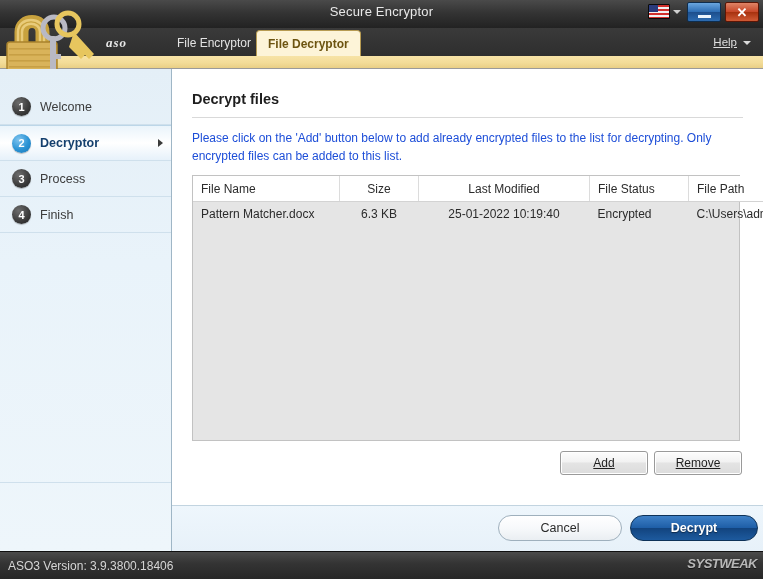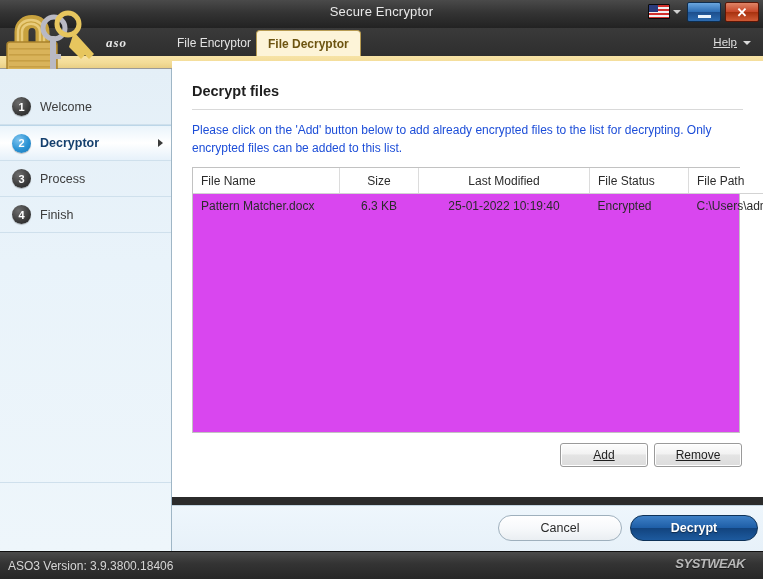--- a/index.html
+++ b/index.html
@@ -141,38 +141,38 @@
   }
   .check{
     width:14px;height:14px;border-radius:50%;
     background:radial-gradient(circle at 35% 30%,#8fe07a 0%,#3ba22c 60%,#1f7a17 100%);
     display:flex;align-items:center;justify-content:center;
     color:#fff;font-size:9px;font-weight:bold;line-height:1;
   }
   .reg-label{font-size:11.5px;color:#3a3a3a;}
 
   .content{
-    position:absolute;left:172px;top:61px;width:591px;height:436px;
+    position:absolute;left:172px;top:69px;width:591px;height:436px;
     background:#ffffff;box-sizing:border-box;
   }
   .page-title{
     position:absolute;left:20px;top:22px;font-size:14.5px;font-weight:bold;color:#1e1e1e;
   }
   .title-rule{
     position:absolute;left:20px;top:48px;width:551px;height:1px;background:#d9d9d9;
   }
   .desc{
     position:absolute;left:20px;top:60px;width:552px;font-size:12px;color:#1d4ed8;
     line-height:18px;
   }
 
   
   .tablebox{
     position:absolute;left:20px;top:106px;width:548px;height:266px;
-    border:1px solid #c2c2c2;background:#d946ef;box-sizing:border-box;
+    border:1px solid #c2c2c2;background:#e5e5e5;box-sizing:border-box;
   }
   table.files{border-collapse:collapse;width:100%;table-layout:fixed;}
   table.files th{
     font-size:12px;font-weight:normal;color:#2b2b2b;
     height:25px;border-bottom:1px solid #d3d3d3;border-right:1px solid #dcdcdc;
     background:#ffffff;padding:0 8px;
   }
   table.files th:last-child{border-right:none;}
   table.files td{
     font-size:12px;color:#2b2b2b;height:24px;padding:0 8px;
@@ -225,21 +225,21 @@
   
   .statusbar{
     position:absolute;left:0;top:551px;width:763px;height:28px;
     background:linear-gradient(to bottom,#4b4b4b 0%,#343434 40%,#262626 100%);
     border-top:1px solid #101010;
   }
   .status-text{
     position:absolute;left:8px;top:7px;font-size:12px;color:#d5d5d5;
   }
   .systweak{
-    position:absolute;right:18px;top:4px;
+    position:absolute;right:6px;top:4px;
     font-family:"Liberation Sans", sans-serif;
     font-size:13px;font-weight:bold;font-style:italic;letter-spacing:-.5px;
     color:#cfcfcf;opacity:.85;
     text-shadow:0 1px 0 #111;
   }
 </style>
 </head>
 <body>
 
 <div class="app">

